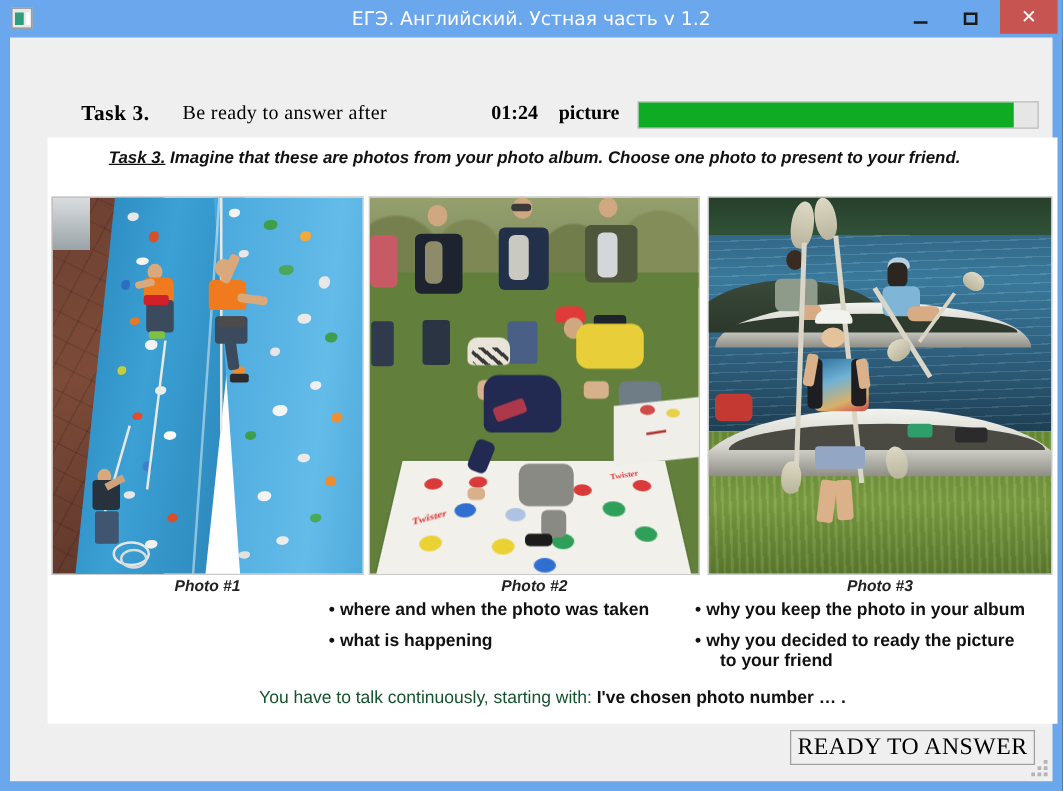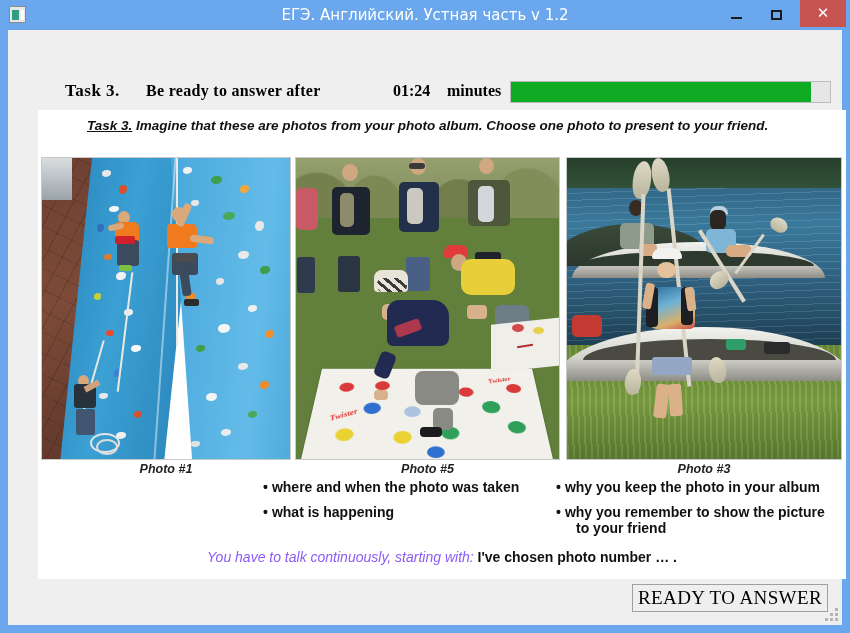--- a/index.html
+++ b/index.html
@@ -103,21 +103,21 @@
     position: absolute; left: 57px; top: 51px;
     font-family: "Liberation Serif", serif;
     font-weight: bold;
     font-size: 17px;
     color: #000000;
     letter-spacing: 0.5px;
   }
   #ready-label {
     position: absolute; left: 138px; top: 52px;
     font-family: "Liberation Serif", serif;
-    font-weight: bold;
+    font-weight: normal;
     font-size: 16px;
     color: #000000;
     letter-spacing: 0.3px;
   }
   #timer-value {
     position: absolute; left: 385px; top: 52px;
     font-family: "Liberation Serif", serif;
     font-weight: bold;
     font-size: 16px;
     color: #000000;
@@ -214,21 +214,21 @@
   .bullet-col .dot { margin-right: 4px; }
   .bullet-col .cont { display: block; margin-left: 20px; white-space: nowrap; }
 
   #closing-line {
     position: absolute; left: 0; top: 439px;
     width: 808px;
     text-align: center;
     font-family: "Liberation Sans", sans-serif;
     font-size: 14px;
   }
-  #closing-italic { font-style: italic; color: #8b5cf6; text-align: right; }
+  #closing-italic { color: #14532d; text-align: right; }
   #closing-bold   { font-weight: bold; color: #111; }
 
   
   #ready-button {
     position: absolute; left: 624px; top: 554px;
     width: 196px; height: 28px;
     background: #efefef;
     border: 1px solid #a0a0a0;
     box-sizing: border-box;
     font-family: "Liberation Serif", serif;
@@ -366,21 +366,21 @@
       <span id="max-glyph"></span>
     </div>
     <div class="winbtn" id="btn-close" style="background: rgb(199, 84, 80);">✕</div>
   </div>
 
   <div id="client">
 
     <div id="task-label">Task 3.</div>
     <div id="ready-label">Be ready to answer after</div>
     <div id="timer-value">01:24</div>
-    <div id="timer-units">minutes</div>
+    <div id="timer-units">picture</div>
 
     <div id="progress-track">
       <div id="progress-fill" style="width: 94%;"></div>
     </div>
 
     <div id="card">
 
       <div id="instr-line1">
         <span class="task-underline">Task 3.</span>
         <span>Imagine that these are photos from your photo album. Choose one photo to present to your friend.</span>
@@ -587,42 +587,42 @@
           <div style="position:absolute;left:56%;top:22%;width:12px;height:38px;background:#1e1e22;border-radius:4px"></div>
           <div class="p3-skin" style="left:8%;top:20%;width:9px;height:26px;transform:rotate(10deg)"></div>
           <div class="p3-skin" style="left:62%;top:22%;width:9px;height:24px;transform:rotate(-8deg)"></div>
           <div style="position:absolute;left:18%;top:62%;width:40px;height:18px;background:#93a7c4;border-radius:3px"></div>
           <div class="p3-skin" style="left:22%;top:78%;width:13px;height:34px;transform:rotate(7deg)"></div>
           <div class="p3-skin" style="left:40%;top:78%;width:13px;height:32px;transform:rotate(-4deg)"></div>
         </div>
       </div>
 
       <div class="pcaption" id="cap1">Photo #1</div>
-      <div class="pcaption" id="cap2">Photo #5</div>
+      <div class="pcaption" id="cap2">Photo #2</div>
       <div class="pcaption" id="cap3">Photo #3</div>
 
 
       <div class="bullet-col" id="bullets-left">
         <ul>
           <li>
             <span class="dot">•</span><span>where and when the photo was taken</span>
           </li>
           <li>
             <span class="dot">•</span><span>what is happening</span>
           </li>
         </ul>
       </div>
 
       <div class="bullet-col" id="bullets-right">
         <ul>
           <li>
             <span class="dot">•</span><span>why you keep the photo in your album</span>
           </li>
           <li>
-            <span class="dot">•</span><span>why you remember to show the picture</span>
+            <span class="dot">•</span><span>why you decided to ready the picture</span>
             <span class="cont">to your friend</span>
           </li>
         </ul>
       </div>
 
       <div id="closing-line">
         <span id="closing-italic">You have to talk continuously, starting with:</span>
         <span id="closing-bold">I've chosen photo number … .</span>
       </div>
     </div>

